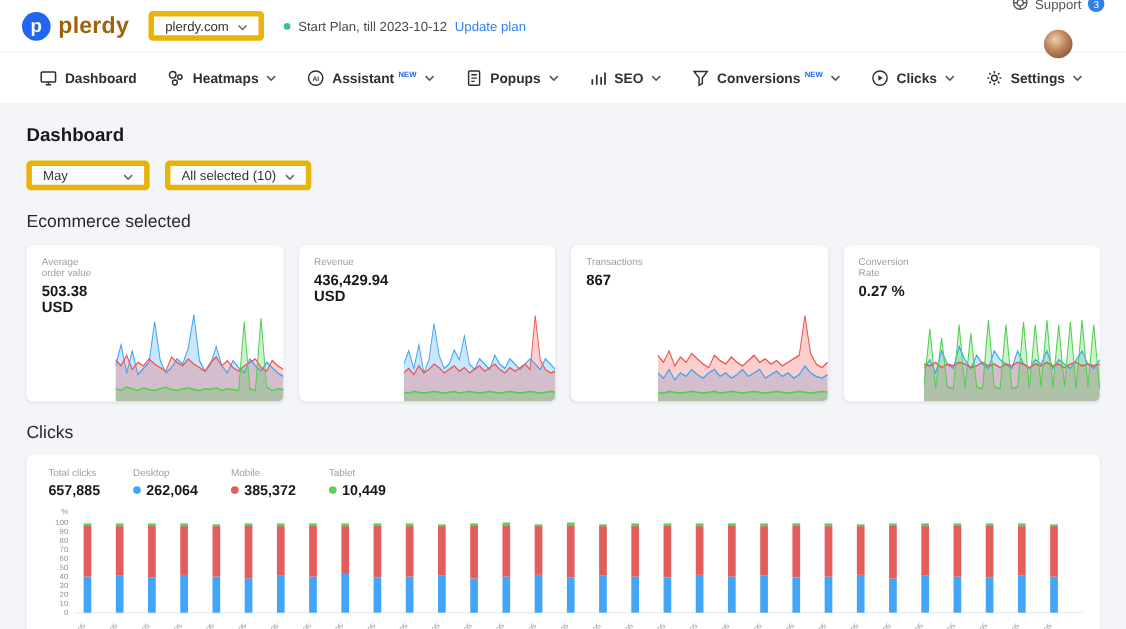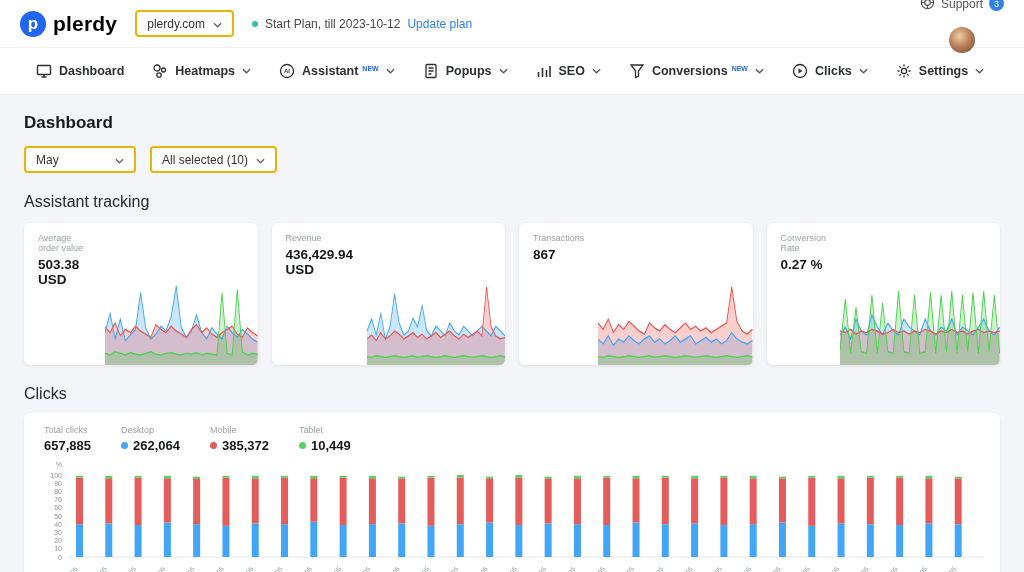--- a/index.html
+++ b/index.html
@@ -4,22 +4,22 @@
 <style>
   *{margin:0;padding:0;box-sizing:border-box;}
   html,body{width:1024px;height:572px;overflow:hidden;background:#f4f5f8;
     font-family:"Liberation Sans",sans-serif;}
   
   .topbar{height:48px;background:#fff;border-bottom:1px solid #efefef;
     display:flex;align-items:center;padding:0 20px;gap:18px;}
   .logo{display:flex;align-items:center;gap:7px;cursor:pointer;}
   .logo-mark{width:26px;height:26px;border-radius:50%;background:#2165f0;color:#fff;
     font-weight:700;font-size:17px;display:flex;align-items:center;justify-content:center;}
-  .logo-text{font-size:21px;font-weight:700;color:#000000;letter-spacing:.2px;}
-  .select{display:inline-flex;align-items:center;gap:8px;border:2px solid #eab308;border-radius:4px;
+  .logo-text{font-size:21px;font-weight:700;color:#a16207;letter-spacing:.2px;}
+  .select{display:inline-flex;align-items:center;gap:8px;border:5px solid #eab308;border-radius:4px;
     background:#fff;font-size:12px;color:#333;padding:0 10px;height:27px;cursor:pointer;white-space:nowrap;}
   .plan{display:flex;align-items:center;gap:7px;font-size:12px;color:#4a4a4a;}
   .plan-dot{width:6px;height:6px;border-radius:50%;background:#35c0a5;}
   .link{color:#2f80ed;text-decoration:none;font-size:12px;cursor:pointer;}
   .top-right{margin-left:auto;display:flex;align-items:center;gap:14px;flex-direction:column;}
   .support{display:flex;align-items:center;gap:6px;font-size:12px;color:#555;cursor:pointer;}
   .badge{width:15px;height:15px;border-radius:50%;background:#2f80ed;color:#fff;font-size:9px;
     display:flex;align-items:center;justify-content:center;}
   .avatar{width:26px;height:26px;border-radius:50%;
     background:radial-gradient(circle at 40% 35%,#f0cfa8 0%,#b9825a 45%,#6b4630 100%);cursor:pointer;}
@@ -211,21 +211,21 @@
           </svg></span>
     </div>
     <div class="select">
       <span>All selected (10)</span>
       <span><svg viewBox="0 0 10 6" width="9" height="6">
             <path d="M1 1l4 4 4-4" fill="none" stroke="#666" stroke-width="1.5"></path>
           </svg></span>
     </div>
   </div>
 
-  <div class="section-title">Assistant tracking</div>
+  <div class="section-title">Ecommerce selected</div>
 
   <div class="cards">
     <div class="card">
       <div class="card-head">
         <div class="card-label">Average order value</div>
         <div class="card-value">503.38 USD</div>
       </div>
       <svg class="spark" id="spark-avg-order" viewBox="0 0 234 88" preserveAspectRatio="none">
           <path d="M0.0,55.6L7.8,36.4L15.6,62.0L23.4,42.0L31.2,63.6L39.0,58.0L46.8,52.4L54.6,15.6L62.4,50.8L70.2,62.0L78.0,57.2L85.8,49.2L93.6,54.0L101.4,39.6L109.2,9.2L117.0,50.8L124.8,60.4L132.6,54.0L140.4,38.0L148.2,55.6L156.0,62.0L163.8,50.8L171.6,57.2L179.4,62.0L187.2,49.2L195.0,55.6L202.8,60.4L210.6,52.4L218.4,57.2L226.2,62.0L234.0,65.2L234,88L0,88Z" fill="#3da5f4" fill-opacity="0.28" stroke="none"></path>
           <path d="M0.0,50.0L7.8,55.6L15.6,46.0L23.4,58.8L31.2,52.4L39.0,55.6L46.8,49.2L54.6,54.0L62.4,57.2L70.2,60.4L78.0,47.6L85.8,52.4L93.6,55.6L101.4,49.2L109.2,54.0L117.0,57.2L124.8,60.4L132.6,52.4L140.4,47.6L148.2,55.6L156.0,50.8L163.8,57.2L171.6,60.4L179.4,55.6L187.2,52.4L195.0,49.2L202.8,57.2L210.6,60.4L218.4,50.8L226.2,55.6L234.0,58.8L234,88L0,88Z" fill="#ef5350" fill-opacity="0.28" stroke="none"></path>

